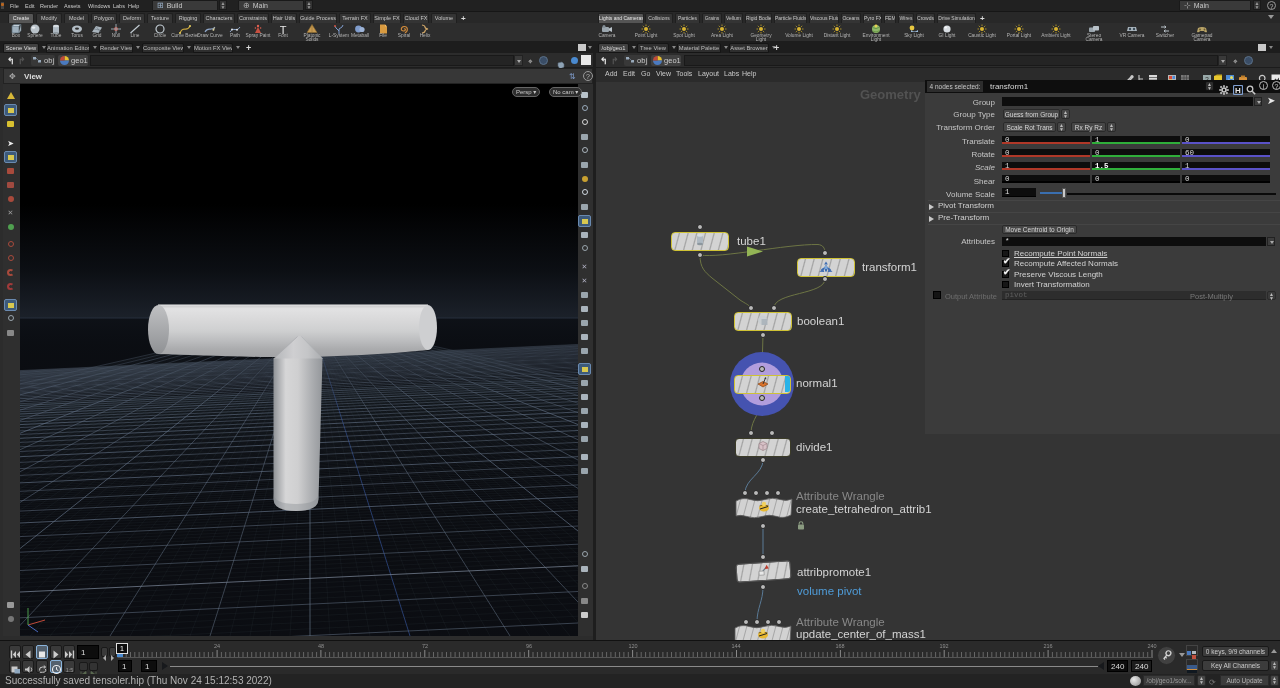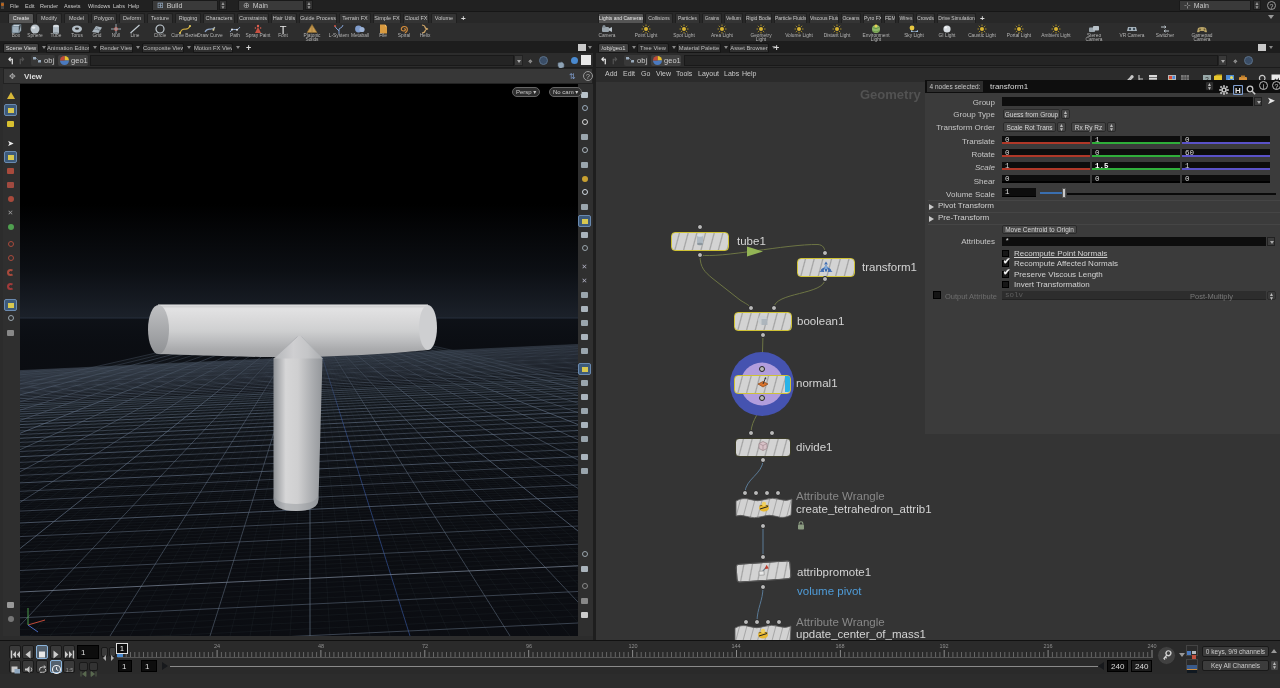--- a/index.html
+++ b/index.html
@@ -1335,21 +1335,21 @@
 <span style="position:absolute;left:89px;top:168.5px;font-size:8px;color:#d2d2d2;text-decoration:underline;">Recompute Point Normals</span>
 <span class="pcheck" style="left:77px;top:180px;"></span>
 <span style="position:absolute;left:78px;top:176px;color:#f0f0f0;font-size:9px;font-weight:bold;">✔</span>
 <span style="position:absolute;left:89px;top:179px;font-size:8px;color:#d2d2d2;">Recompute Affected Normals</span>
 <span class="pcheck" style="left:77px;top:190.5px;"></span>
 <span style="position:absolute;left:78px;top:186.5px;color:#f0f0f0;font-size:9px;font-weight:bold;">✔</span>
 <span style="position:absolute;left:89px;top:189.5px;font-size:8px;color:#d2d2d2;">Preserve Viscous Length</span>
 <span class="pcheck" style="left:77px;top:201px;"></span>
 <span style="position:absolute;left:89px;top:200px;font-size:8px;color:#d2d2d2;">Invert Transformation</span>
 <span style="position:absolute;left:8px;top:211px;width:8px;height:8px;background:#141414;border:1px solid #000;"></span>
-<span style="position:absolute;left:77px;top:211px;width:264px;height:9px;background:#2d2d2d;border-bottom:1px solid #222;color:#5e5e5e;font-size:7.5px;line-height:9px;padding-left:3px;font-family:'Liberation Mono',monospace;">solv</span>
+<span style="position:absolute;left:77px;top:211px;width:264px;height:9px;background:#2d2d2d;border-bottom:1px solid #222;color:#5e5e5e;font-size:7.5px;line-height:9px;padding-left:3px;font-family:'Liberation Mono',monospace;">pivot</span>
 <span style="position:absolute;left:265px;top:212px;font-size:7.5px;color:#787878;">Post-Multiply</span>
 <span class="pspin" style="left:342px;top:211px;height:9px;background:#3a3a3a;">▲<br>▼</span>
 </div>
 <div id="playbar" class="abs">
 <span class="tbtn" style="left:9px;top:4px;width:12px;height:14px;background:#3a3a3a;border-color:#191919;"><svg width="11" height="11" viewBox="0 0 11 11">
           <path d="M1.5 1.5 L1.5 9.5" stroke="#ccc" stroke-width="1.4"></path>
           <path d="M6 2 L2.8 5.5 L6 9 Z" fill="#ccc"></path>
           <path d="M10 2 L6.8 5.5 L10 9 Z" fill="#ccc"></path>
         </svg></span>
 <span class="tbtn" style="left:22px;top:4px;width:12px;height:14px;background:#3a3a3a;border-color:#191919;"><svg width="10" height="11" viewBox="0 0 10 11">
@@ -1674,12 +1674,20 @@
 <span style="position:absolute;left:1186px;top:18px;width:12px;height:11px;background:#2a2a2a;border:1px solid #444;"><svg width="10" height="9" viewBox="0 0 10 9">
           <rect x="0" y="0" width="10" height="4" fill="#3a5a8a"></rect>
           <rect x="0" y="5" width="10" height="3" fill="#101820"></rect>
           <path d="M0 4.5 L10 4.5" stroke="#d09040" stroke-width="1"></path>
         </svg></span>
 <span class="tbtn" style="left:1202px;top:5px;width:67px;height:11px;font-size:6.5px;line-height:10px;">0 keys, 9/9 channels</span>
 <span style="position:absolute;left:1271px;top:8px;width:0;height:0;border-left:3px solid transparent;border-right:3px solid transparent;border-bottom:4px solid #999;"></span>
 <span class="tbtn" style="left:1202px;top:19px;width:67px;height:11px;font-size:6.5px;line-height:10px;">Key All Channels</span>
 <span class="pspin" style="left:1270px;top:19px;height:11px;">▲<br>▼</span>
 </div>
+<div id="statusbar" class="abs"><span style="padding-left:5px;">Successfully saved tensoler.hip (Thu Nov 24 15:12:53 2022)</span>
+<span style="position:absolute;left:1130px;top:2px;width:11px;height:10px;border-radius:50%;background:radial-gradient(circle at 35% 35%, #e8e8e8, #8a8a8a);"></span>
+<span style="position:absolute;left:1143px;top:1px;width:52px;height:11px;background:#3c3c3c;border:1px solid #2a2a2a;color:#9a9a9a;font-size:6.5px;line-height:10px;text-align:center;">/obj/geo1/solv...</span>
+<span class="pspin" style="left:1197px;top:1px;height:11px;">▲<br>▼</span>
+<span style="position:absolute;left:1209px;top:2px;color:#777;font-size:8px;">⟳</span>
+<span style="position:absolute;left:1220px;top:1px;width:49px;height:11px;background:#3c3c3c;border:1px solid #2a2a2a;color:#b5b5b5;font-size:6.5px;line-height:10px;text-align:center;">Auto Update</span>
+<span class="pspin" style="left:1270px;top:1px;height:11px;">▲<br>▼</span>
+</div>
 </div>
 </body></html>

